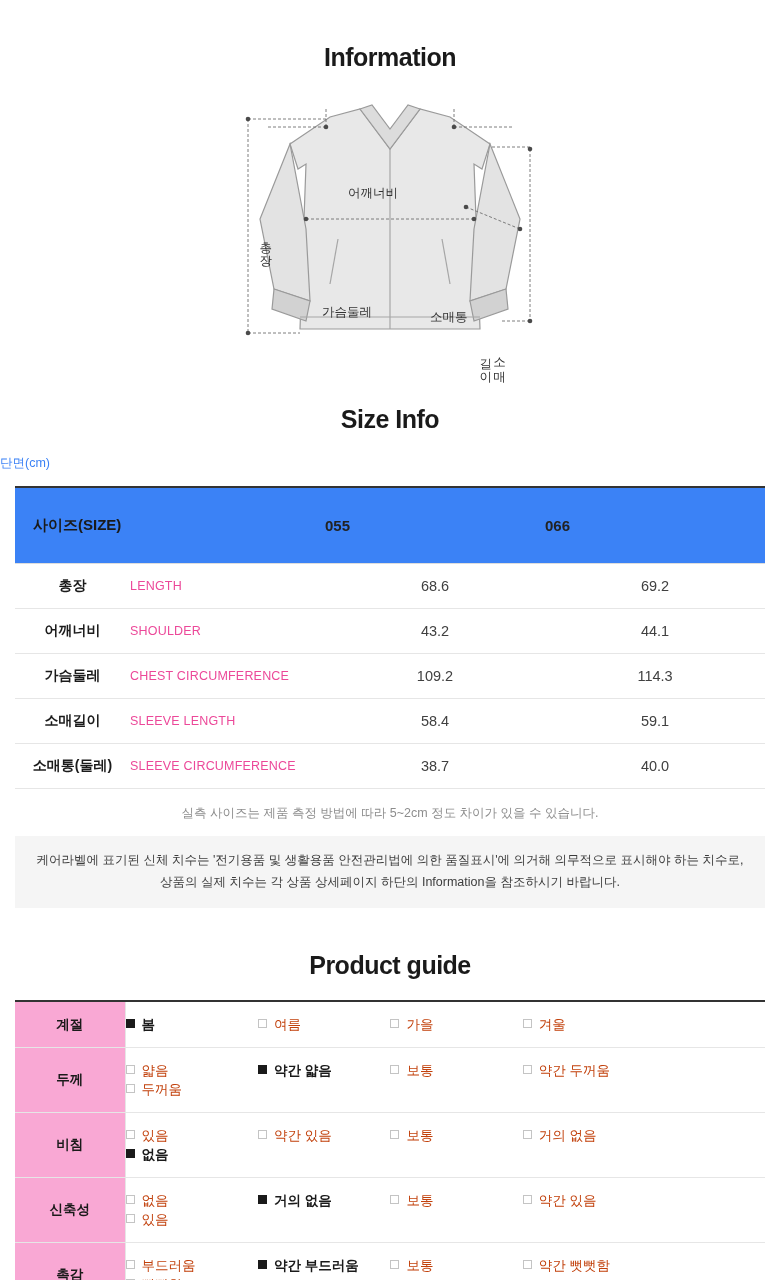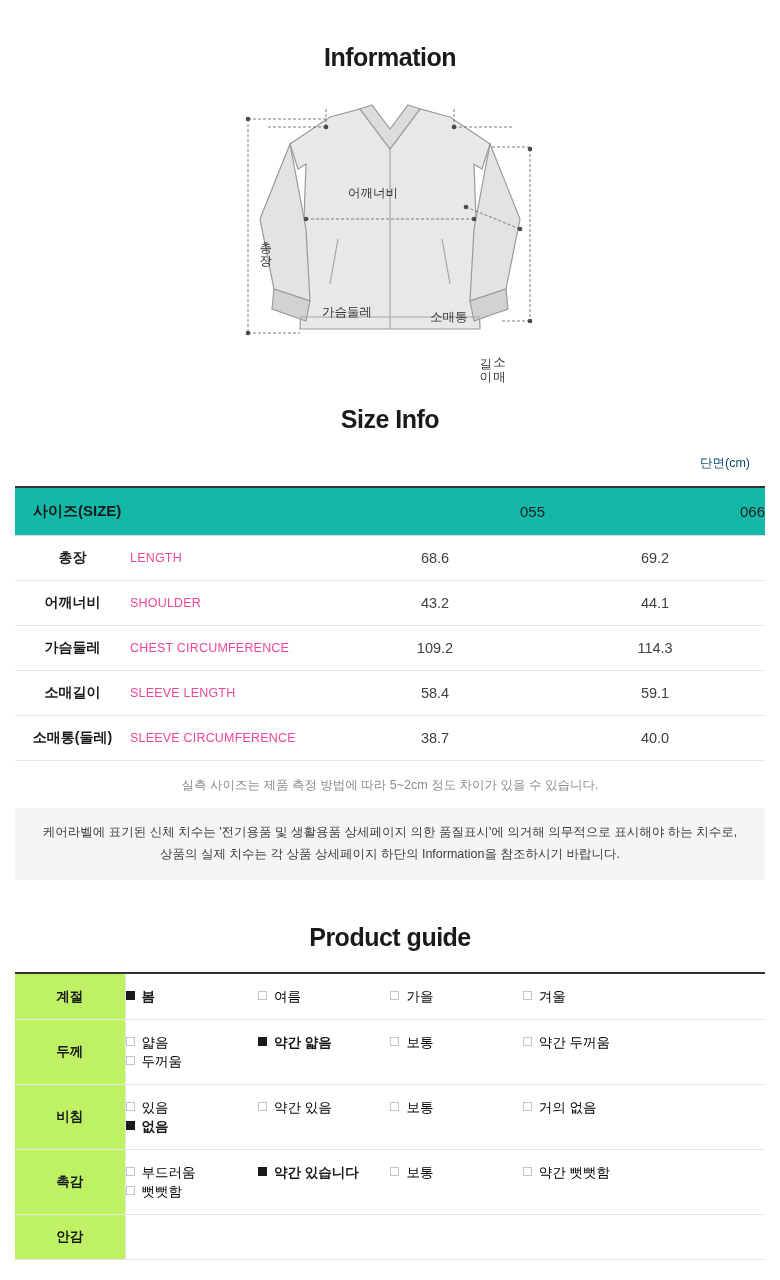--- a/index.html
+++ b/index.html
@@ -34,43 +34,43 @@
   .illustration-wrap {
     width: 780px;
     height: 290px;
     position: relative;
     margin-top: 10px;
   }
   .illus-svg { display: block; margin: 0 auto; }
 
   
   .unit-note {
-    text-align: right;
+    text-align: left;
     font-size: 12.5px;
-    color: #0c4a6e;
+    color: #3b82f6;
     padding-right: 30px;
     margin-top: 8px;
   }
   table.size-table {
     width: 750px;
     margin: 14px auto 0 auto;
     border-collapse: collapse;
     font-size: 14px;
   }
   table.size-table thead th {
-    background: #14b8a6;
+    background: #3b82f6;
     border-top: 2px solid #333333;
     border-bottom: 1px solid #dddddd;
-    padding: 14px 0;
+    padding: 28px 0;
     font-size: 15px;
     font-weight: bold;
     color: #1a1a1a;
   }
   table.size-table thead th.th-name { text-align: left; padding-left: 18px; width: 310px; }
-  table.size-table thead th.th-val { text-align: right; width: 220px; font-weight: normal; color: #222; }
+  table.size-table thead th.th-val { text-align: left; width: 220px; font-weight: bold; color: #222; }
   table.size-table tbody td {
     border-bottom: 1px solid #e6e6e6;
     padding: 13px 0;
   }
   td.cell-ko {
     width: 115px;
     text-align: center;
     font-weight: bold;
     font-size: 14px;
     color: #1a1a1a;
@@ -115,33 +115,33 @@
     table-layout: fixed;
   }
   table.guide-table tr { border-bottom: 1px solid #e6e6e6; }
   table.guide-table tr:first-child { border-top: 2px solid #333333; }
   table.guide-table td {
     padding: 13px 0;
     vertical-align: middle;
   }
   td.guide-label {
     width: 110px;
-    background: #bef264;
+    background: #f9a8d4;
     text-align: center;
     font-size: 13.5px;
     font-weight: bold;
     color: #1a1a1a;
     border-right: 1px solid #e6e6e6;
   }
   td.guide-opts { padding-left: 16px; }
   .opt {
     display: inline-block;
     width: 128px;
     font-size: 13.5px;
-    color: #000000;
+    color: #c2410c;
     white-space: nowrap;
   }
   .opt .box {
     display: inline-block;
     width: 9px; height: 9px;
     border: 1px solid #c4c4c4;
     margin-right: 7px;
     vertical-align: 1px;
     background: #ffffff;
   }
@@ -256,21 +256,21 @@
         <td class="cell-en">SLEEVE CIRCUMFERENCE</td>
         <td class="cell-val">38.7</td>
         <td class="cell-val">40.0</td>
       </tr>
     </tbody>
   </table>
 
   <div class="measure-note">실측 사이즈는 제품 측정 방법에 따라 5~2cm 정도 차이가 있을 수 있습니다.</div>
 
   <div class="care-note">
-    <div>케어라벨에 표기된 신체 치수는 '전기용품 및 생활용품 상세페이지 의한 품질표시'에 의거해 의무적으로 표시해야 하는 치수로,</div>
+    <div>케어라벨에 표기된 신체 치수는 '전기용품 및 생활용품 안전관리법에 의한 품질표시'에 의거해 의무적으로 표시해야 하는 치수로,</div>
     <div>상품의 실제 치수는 각 상품 상세페이지 하단의 Information을 참조하시기 바랍니다.</div>
   </div>
 
   <h2 id="productguide-title" class="section-title">Product guide</h2>
 
   <table class="guide-table">
     <tbody>
 
       <tr>
         <td class="guide-label">계절</td>
@@ -297,26 +297,36 @@
         <td class="guide-label">비침</td>
         <td class="guide-opts">
           <span class="opt"><span class="box"></span><span>있음</span></span>
           <span class="opt"><span class="box"></span><span>약간 있음</span></span>
           <span class="opt"><span class="box"></span><span>보통</span></span>
           <span class="opt"><span class="box"></span><span>거의 없음</span></span>
           <span class="opt sel"><span class="box"></span><span>없음</span></span>
         </td>
       </tr>
 
+      <tr>
+        <td class="guide-label">신축성</td>
+        <td class="guide-opts">
+          <span class="opt"><span class="box"></span><span>없음</span></span>
+          <span class="opt sel"><span class="box"></span><span>거의 없음</span></span>
+          <span class="opt"><span class="box"></span><span>보통</span></span>
+          <span class="opt"><span class="box"></span><span>약간 있음</span></span>
+          <span class="opt"><span class="box"></span><span>있음</span></span>
+        </td>
+      </tr>
 
       <tr>
         <td class="guide-label">촉감</td>
         <td class="guide-opts">
           <span class="opt"><span class="box"></span><span>부드러움</span></span>
-          <span class="opt sel"><span class="box"></span><span>약간 있습니다</span></span>
+          <span class="opt sel"><span class="box"></span><span>약간 부드러움</span></span>
           <span class="opt"><span class="box"></span><span>보통</span></span>
           <span class="opt"><span class="box"></span><span>약간 뻣뻣함</span></span>
           <span class="opt"><span class="box"></span><span>뻣뻣함</span></span>
         </td>
       </tr>
 
       <tr>
         <td class="guide-label">안감</td>
         <td class="guide-opts">
           

